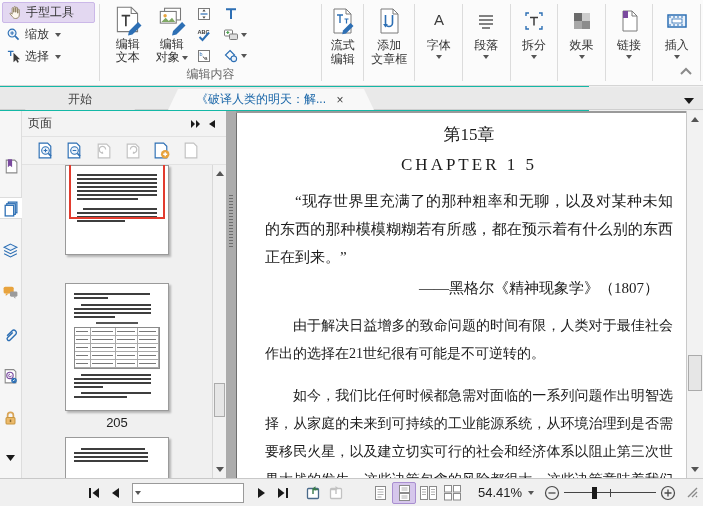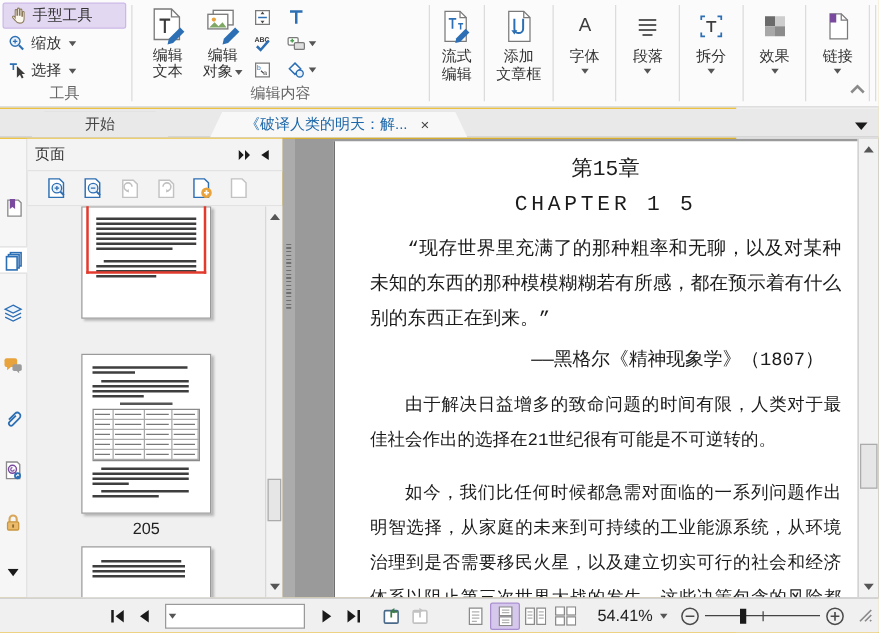--- a/index.html
+++ b/index.html
@@ -1,18 +1,18 @@
 <!DOCTYPE html>
 <html><head>
 <meta charset="utf-8">
 <style>
   * { margin:0; padding:0; box-sizing:border-box; }
   html,body { width:703px; height:506px; overflow:hidden; }
   body { font-family:"Liberation Sans", sans-serif; font-size:12px; color:#333; background:#f0f0f0; }
-  .app { position:relative; width:589px; height:506px; background:#eab308; }
+  .app { position:relative; width:589px; height:506px; background:#14b8a6; }
 
   
   .ribbon { position:absolute; left:0; top:0; width:703px; height:86px; background:#fbfbfb; border-bottom:1px solid #d5d5d5; display:flex; align-items:stretch; }
   .vsep { width:1px; background:#dcdcdc; margin:4px 2px; }
   .rgroup { position:relative; padding-bottom:18px; }
   .glabel { position:absolute; bottom:2px; left:0; right:0; text-align:center; color:#666; font-size:12px; }
 
   .tools-group { width:104px; padding:2px 2px 18px 2px; display:flex; flex-direction:column; gap:1px; }
   .tool-row { display:flex; align-items:center; gap:4px; height:21px; padding:0 4px; border-radius:2px; cursor:default; }
   .tool-row.selected { background:#e3d8f1; border:1px solid #cbb8e8; }
@@ -67,21 +67,21 @@
   .mini-table { margin:0 8px; border:1px solid #8a8a8a; display:grid; grid-template-columns:1fr 1.5fr 1.3fr 1.3fr; }
   .mini-table div { border-right:1px solid #aaa; border-bottom:1px solid #aaa; height:8px; position:relative; }
   .mini-table div::after { content:""; position:absolute; left:1px; right:2px; top:3px; height:1px; background:#777; }
 
   .splitter { width:10px; background:#acacac; position:relative; }
   .splitter::after { content:""; position:absolute; left:3px; top:84px; width:4px; height:52px;
       background-image:repeating-linear-gradient(to bottom,#6e6e6e 0 1px,transparent 1px 3px); }
 
   .docarea { flex:1; background:#9a9a9a; position:relative; overflow:hidden; }
   .docpage { position:absolute; left:0; top:2px; right:4px; bottom:0; background:#fff; border-left:1px solid #6f6f6f; padding:8px 26px 0 28px;
-             font-family:Liberation Mono, monospace; color:#1b1b1b;margin-left:31px; }
+             font-family:Liberation Serif, serif; color:#1b1b1b; }
   .doc-h1 { text-align:center; font-size:17px; margin-top:2px; }
   .doc-h2 { text-align:center; font-size:17px; letter-spacing:3px; margin-top:9px; }
   .doc-h3 { text-align:center; font-size:21px; margin-top:10px; letter-spacing:2px; }
   .doc-quote { margin-top:12px; font-size:15px; line-height:28px; text-indent:2em; text-align:justify; }
   .doc-attrib { margin-top:8px; font-size:15px; text-align:right; padding-right:14px; }
   .doc-para { margin-top:14px; font-size:14px; line-height:28px; text-indent:2em; text-align:justify; }
 
   
   .vscroll { position:absolute; top:0; bottom:0; background:#f2f2f2; border-left:1px solid #d8d8d8; }
   .vscroll .sb-btn { position:absolute; left:0; right:0; height:15px; display:flex; align-items:center; justify-content:center; }
@@ -131,21 +131,20 @@
         <span class="drop"></span>
       </div>
       <div class="tool-row">
         <svg width="15" height="15" viewBox="0 0 16 16">
             <path d="M2 2.5h6M5 2.5v5" stroke="#2d6fb4" stroke-width="1.4" fill="none"></path>
             <path d="M8 4v10l2.6-2.4 1.6 3.1 1.5-.8-1.5-3H15z" fill="#3c3c3c"></path>
           </svg>
         <span class="lbl">选择</span>
         <span class="drop"></span>
       </div>
-      <div class="glabel">工具</div>
     </div>
 
     <div class="vsep"></div>
 
     <div class="rgroup edit-group" style="width:234px;">
       <div class="bigbtn">
         <svg width="34" height="34" viewBox="0 0 32 32">
             <path d="M6 3h13l6 6v17H6z" fill="#fff" stroke="#7a7a7a"></path>
             <path d="M19 3v6h6" fill="none" stroke="#7a7a7a"></path>
             <path d="M10 11h8M14 11v10" stroke="#3c3c3c" stroke-width="1.6" fill="none"></path>
@@ -304,20 +303,32 @@
             <path d="M7 3h9l5 5v15H7z" fill="#fff" stroke="#7a7a7a"></path>
             <path d="M16 3v5h5" fill="none" stroke="#7a7a7a"></path>
             <path d="M7 3h5v7H7z" fill="#7a4a9e"></path>
           </svg>
         </div>
       <span class="lbl">链接</span>
       <span class="drop"></span>
     </div>
     <div class="vsep"></div>
 
+    <div class="tallbtn">
+      <div class="icon-slot">
+          <svg width="26" height="26" viewBox="0 0 26 26">
+            <rect x="4" y="7" width="18" height="12" fill="#eaf2fb" stroke="#2d6fb4" stroke-width="1.5"></rect>
+            <line x1="5" y1="9" x2="21" y2="9" stroke="#2d6fb4" stroke-dasharray="2 2"></line>
+            <line x1="5" y1="17" x2="21" y2="17" stroke="#2d6fb4" stroke-dasharray="2 2"></line>
+            <rect x="8" y="11" width="10" height="4" fill="#fff" stroke="#2d6fb4" stroke-width=".8"></rect>
+          </svg>
+        </div>
+      <span class="lbl">插入</span>
+      <span class="drop"></span>
+    </div>
     <div class="vsep"></div>
 
     <div class="ribbon-collapse">
       <svg width="14" height="10" viewBox="0 0 14 10">
           <path d="M2 8l5-5 5 5" stroke="#8a8a8a" stroke-width="2" fill="none"></path>
         </svg>
     </div>
   </div>
 
   <div class="tabbar">

